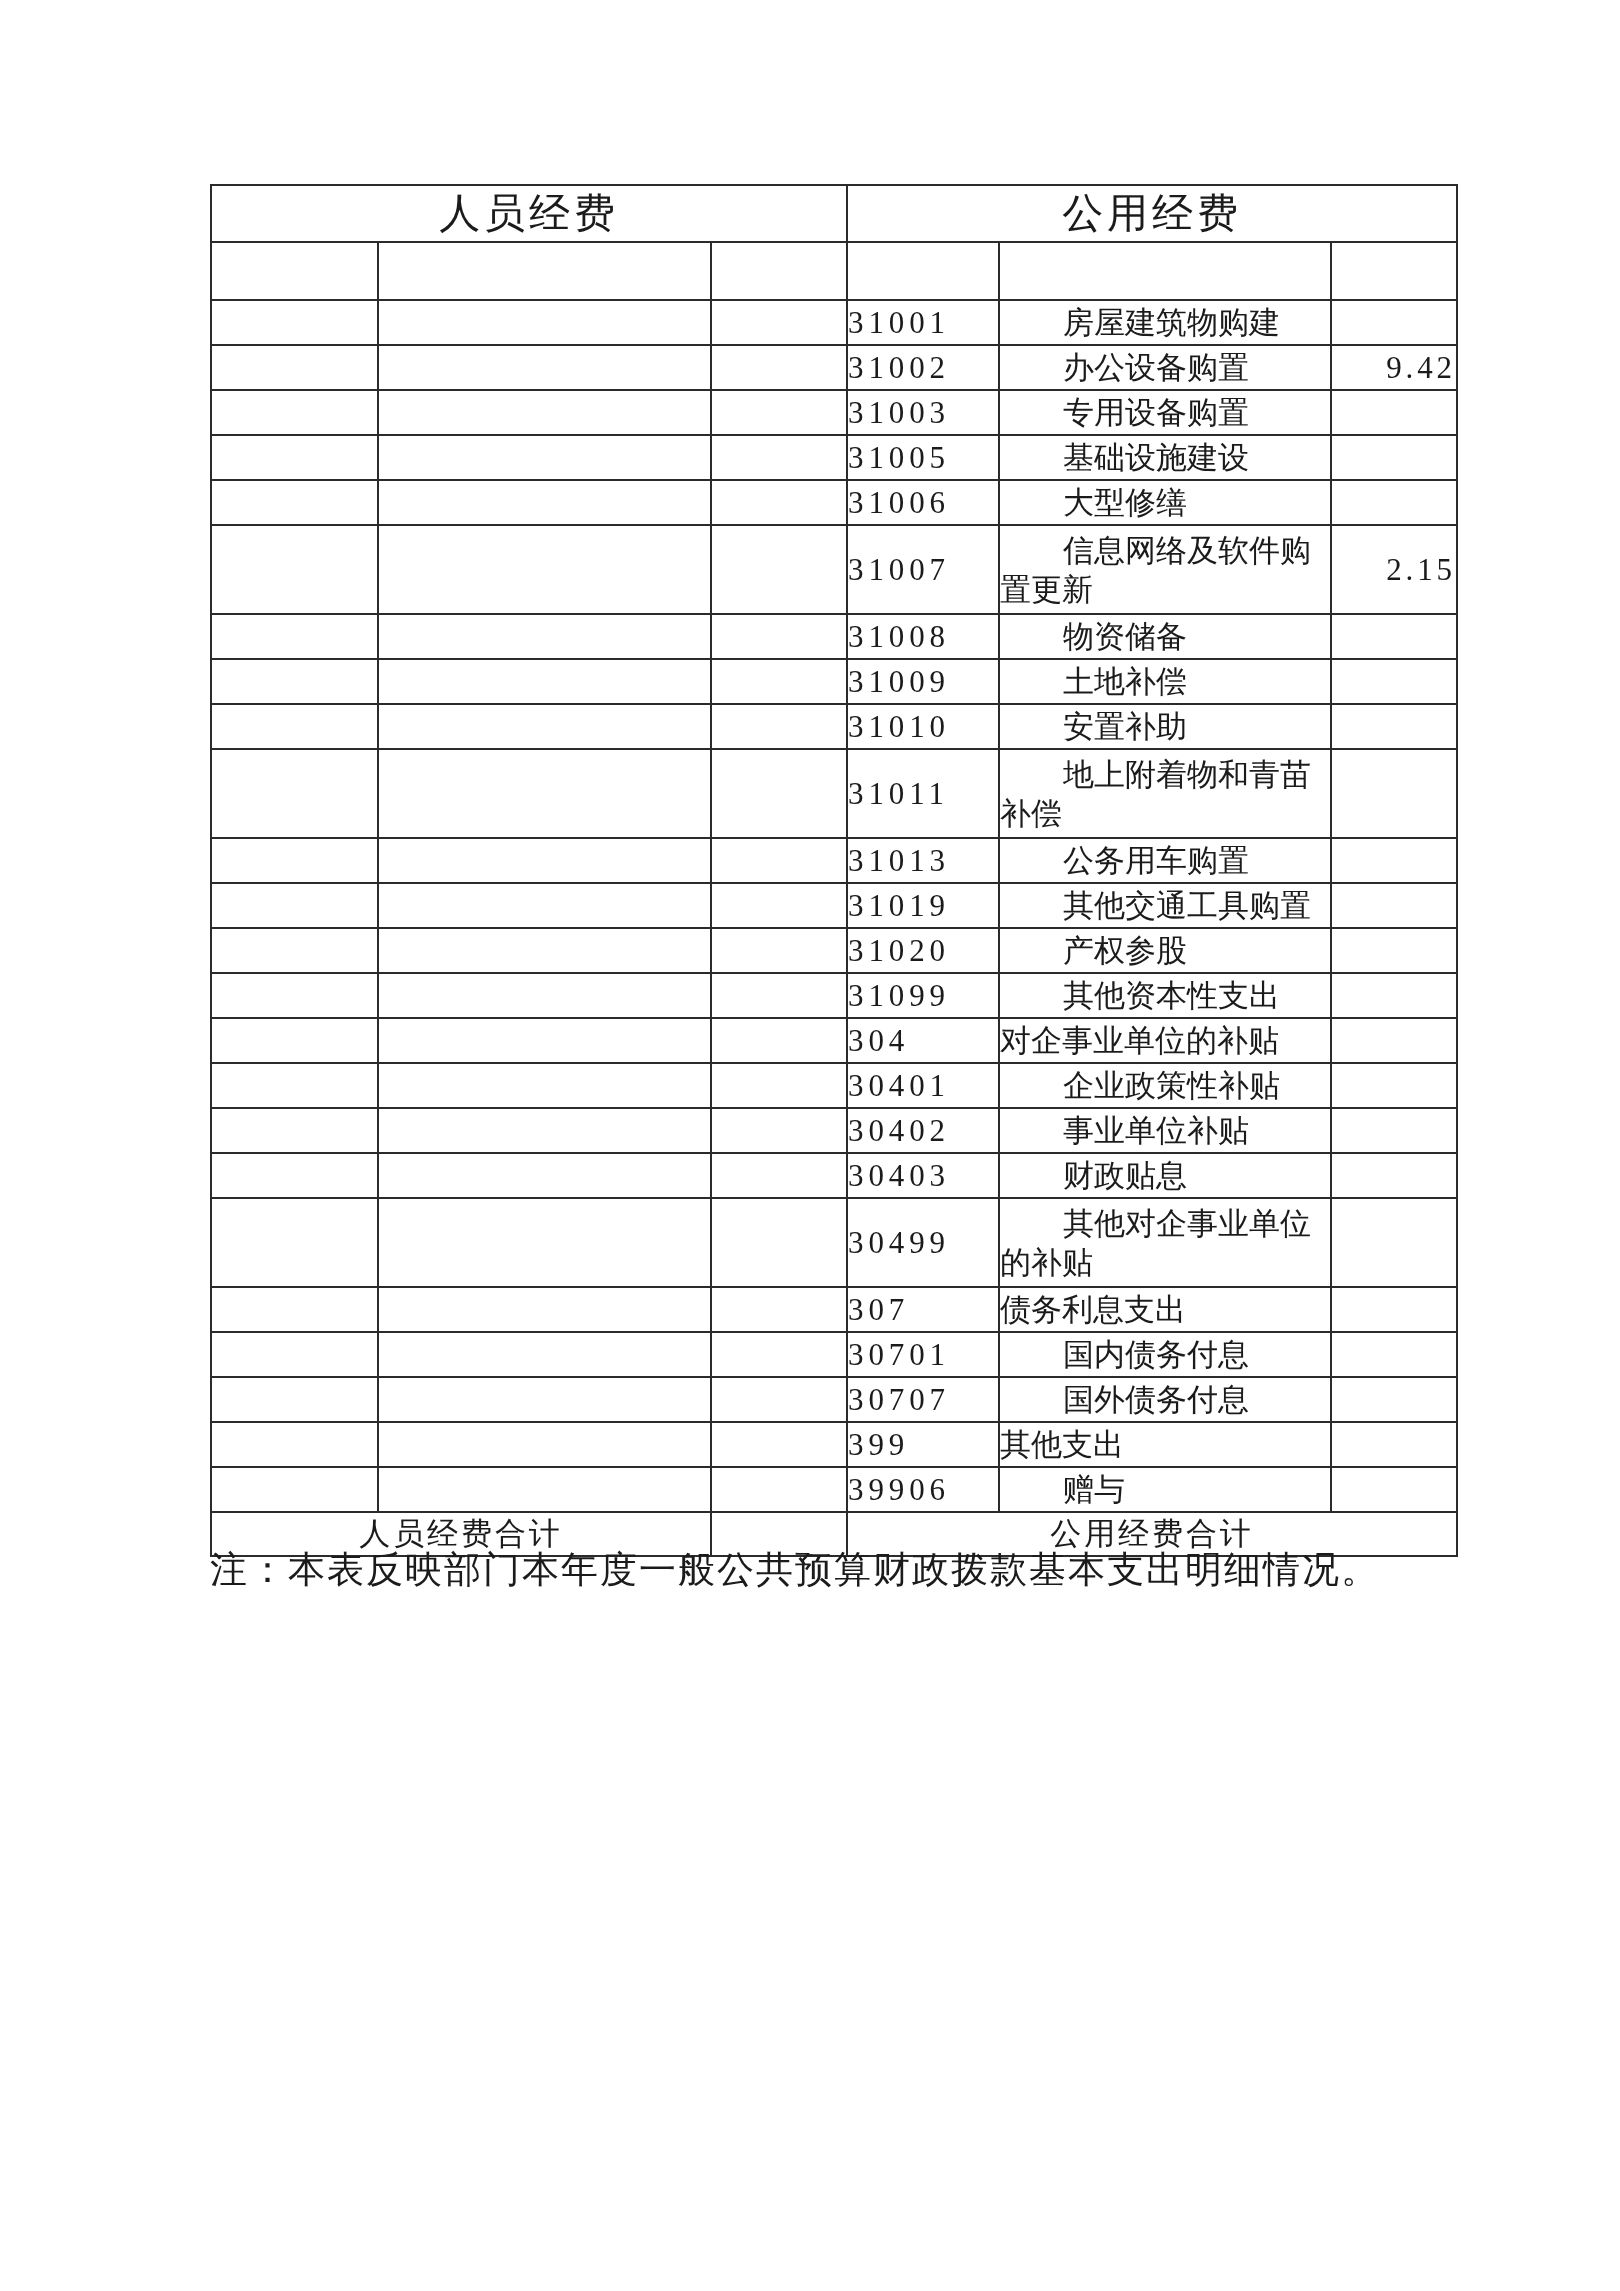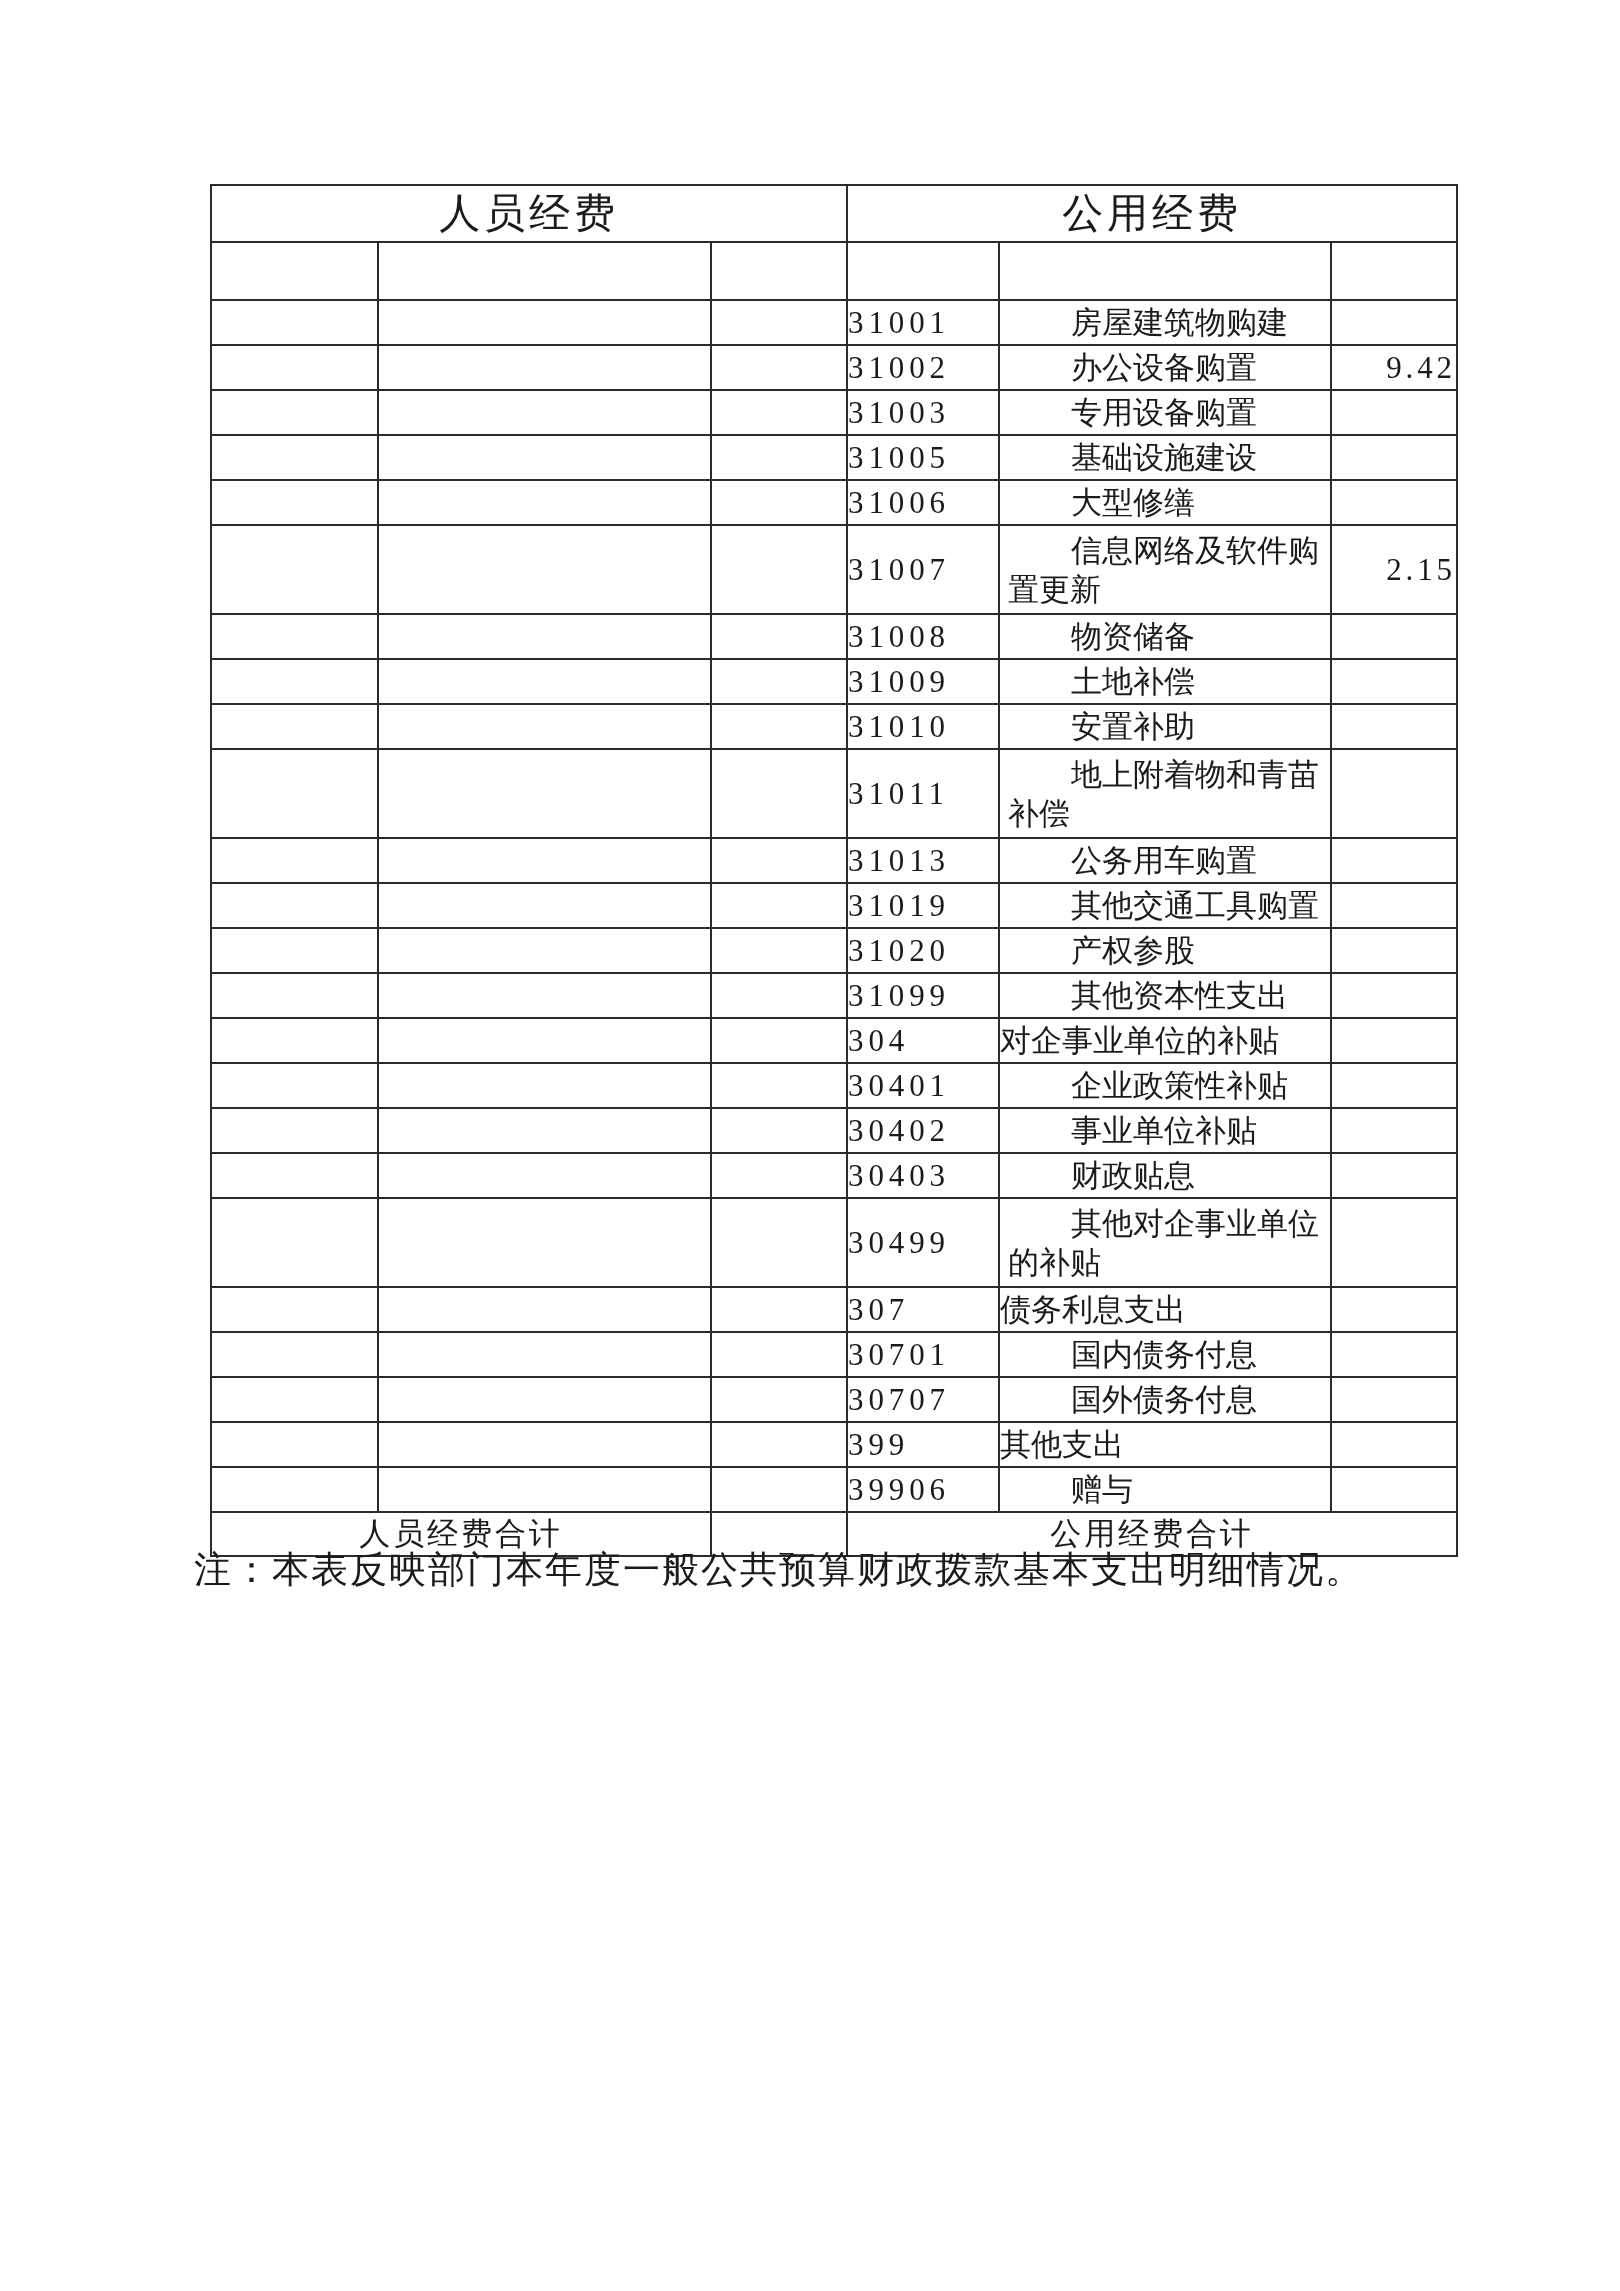--- a/index.html
+++ b/index.html
@@ -44,34 +44,34 @@
   tr.data-row.tall td { height: 87px; }
   td.code {
     padding-left: 15.7px;
     letter-spacing: 4.9px;
   }
   td.name {
     padding-left: 5.9px;
     padding-right: 3.9px;
     line-height: 39px;
   }
-  td.name.indent { text-indent: 63px; padding-left: 8px; }
+  td.name.indent { text-indent: 63px; }
   td.val {
     text-align: right;
     padding-right: 11.8px;
     letter-spacing: 3.9px;
   }
   tr.footer-row td {
     height: 39px;
     text-align: center;
     letter-spacing: 2.9px;
   }
   p.note {
     position: absolute;
-    left: 194px;
+    left: 210px;
     top: 1545px;
     margin: 0;
     font-size: 37px;
     letter-spacing: 2px;
     white-space: nowrap;
   }
 </style>
 </head>
 <body>
 

